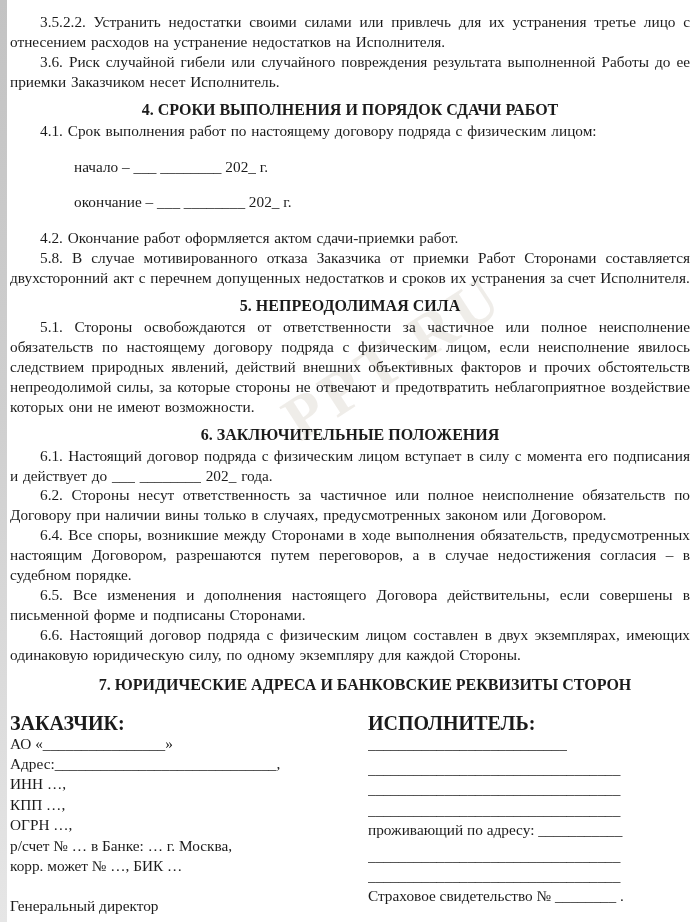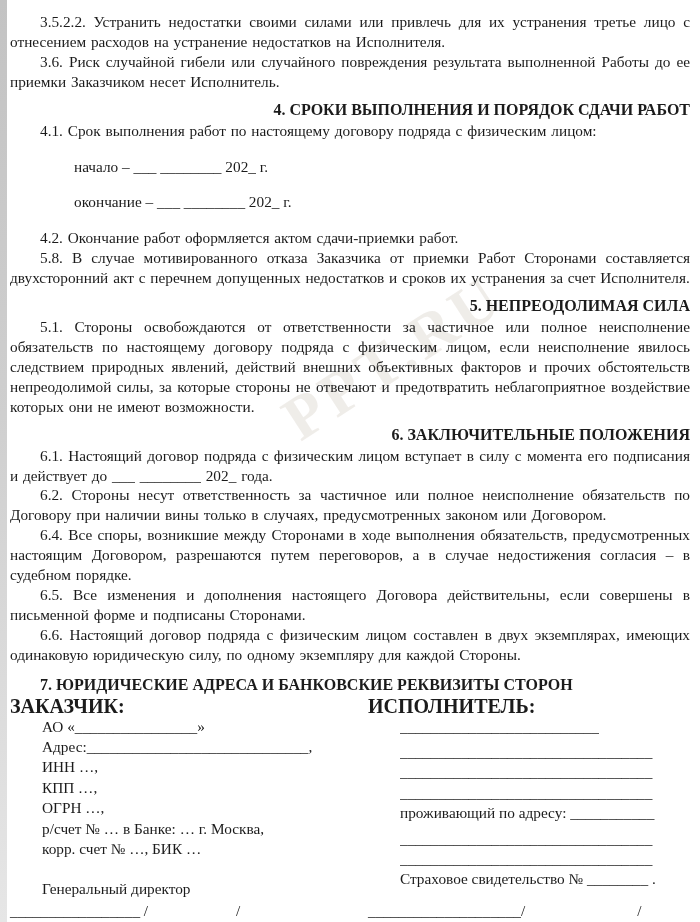--- a/index.html
+++ b/index.html
@@ -25,28 +25,28 @@
     text-indent:30px;
     word-spacing:1px;
   }
   p.plain{
     margin:16px;
     text-align:left;
     text-indent:48px;
   }
   h2.center-head{
     margin:7px 0 1px 0;
-    text-align:right;
+    text-align:center;
     font-size:16px;
     line-height:21px;
     font-weight:bold;
   }
   h2.left-head{
-    margin:9px 0 1px 0;
-    text-align:left;
+    margin:9px 0 18px 0;
+    text-align:center;
     text-indent:30px;
     font-size:16px;
     line-height:21px;
     font-weight:bold;
   }
   .cols{
     display:flex;
     margin-top:1px;
   }
   .col{
@@ -58,21 +58,20 @@
   .col-right{width:322px;}
   .col-title{
     font-weight:bold;
     font-size:20px;
     line-height:21px;
   }
   .row{
     line-height:20.4px;
     white-space:nowrap;
     overflow:hidden;
-    margin-left:32px;
   }
   .gap-sm{height:5px;}
   .gap-md{height:20px;}
   .sigrow{
     display:flex;
     line-height:22px;
     margin-top:auto;
     white-space:nowrap;
   }
   .sigrow .slash2{margin-left:88px;}
@@ -125,21 +124,21 @@
   <div class="cols">
 
     <div class="col col-left">
       <div class="col-title">ЗАКАЗЧИК:</div>
       <div class="row">АО «________________»</div>
       <div class="row">Адрес:_____________________________,</div>
       <div class="row">ИНН …,</div>
       <div class="row">КПП …,</div>
       <div class="row">ОГРН …,</div>
       <div class="row">р/счет № … в Банке: … г. Москва,</div>
-      <div class="row">корр. счет № …, БИК …</div>
+      <div class="row">корр. может № …, БИК …</div>
       <div class="gap-md"></div>
       <div class="row">Генеральный директор</div>
       <div class="sigrow">
         <span>_________________ /</span>
         <span class="slash2">/</span>
       </div>
     </div>
 
     <div class="col col-right">
       <div class="col-title">ИСПОЛНИТЕЛЬ:</div>

